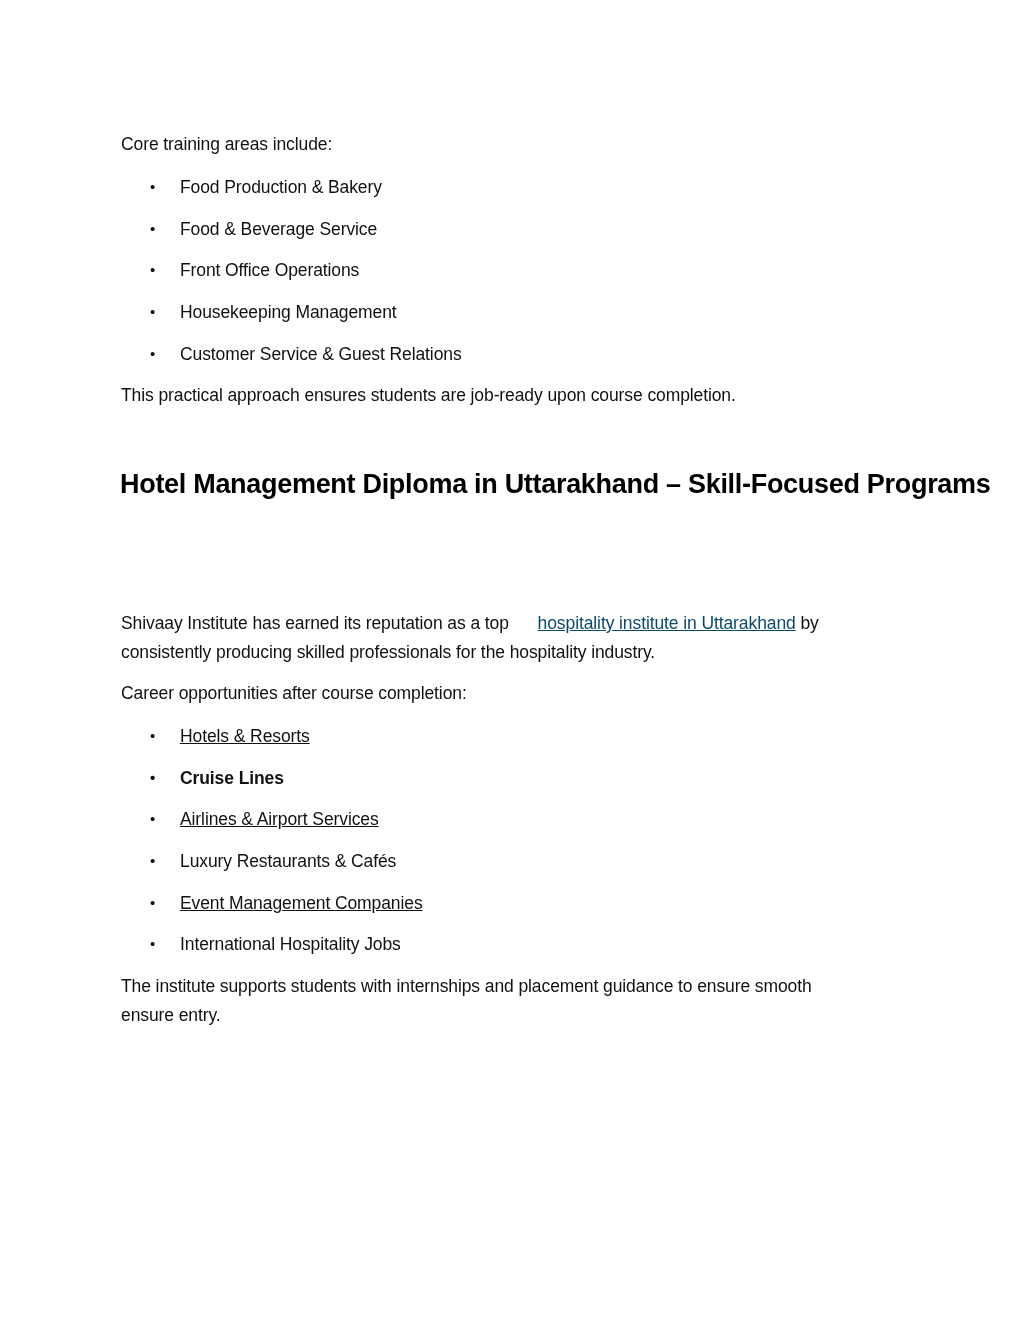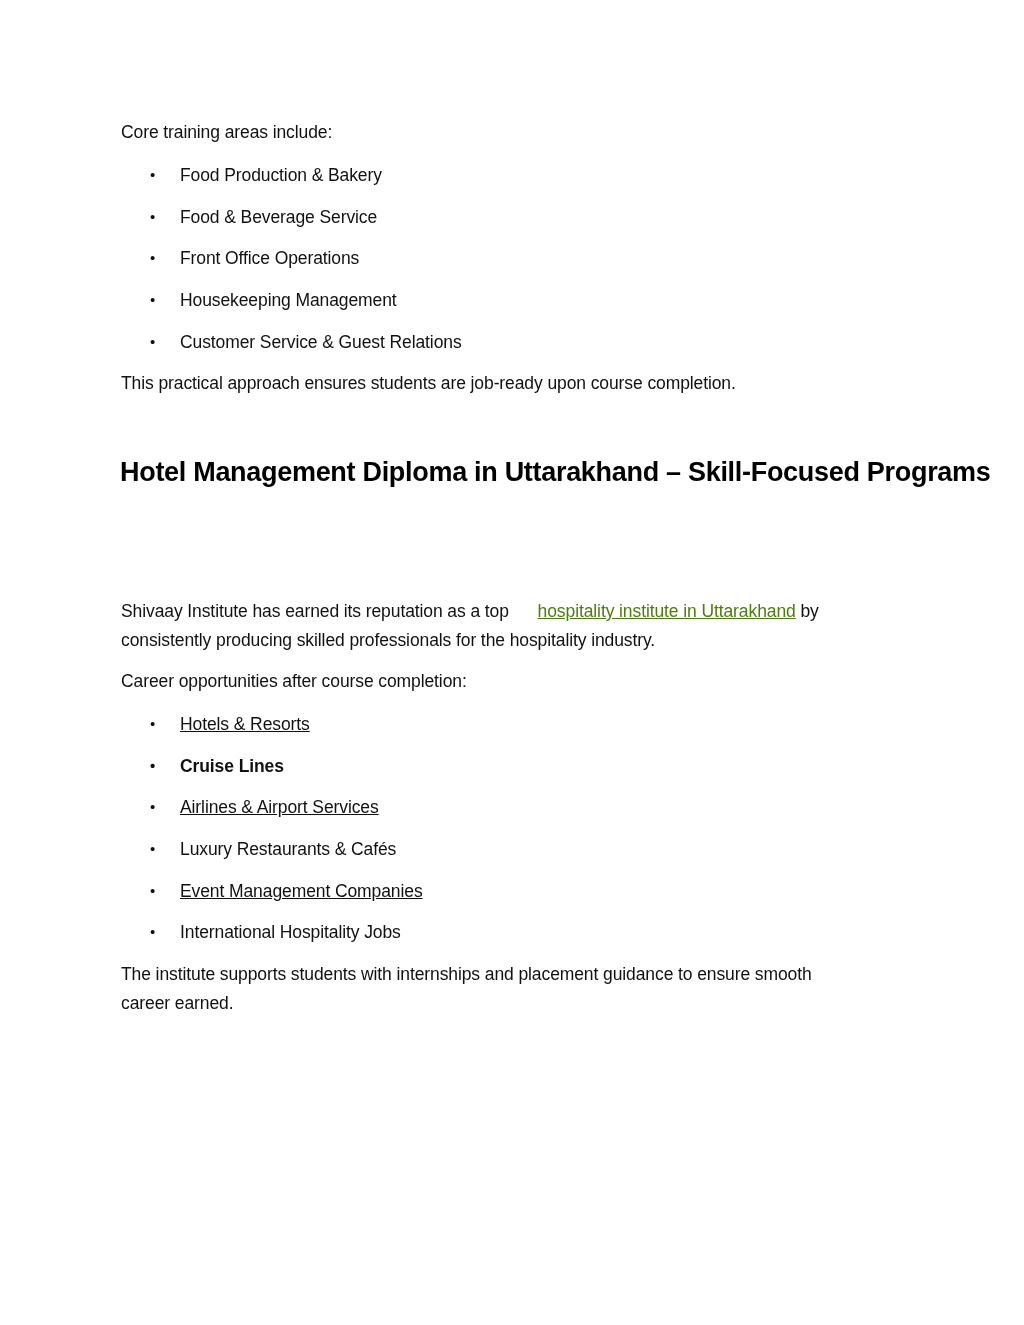--- a/index.html
+++ b/index.html
@@ -1,40 +1,40 @@
 <!DOCTYPE html>
 <html><head>
   <meta charset="utf-8">
   <style>
     html, body { margin: 0; padding: 0; background: #ffffff; }
     body {
       width: 1024px; height: 1325px; position: relative; overflow: hidden;
       font-family: "Liberation Sans", "DejaVu Sans", sans-serif;
       color: #111111;
     }
-    .page { position: absolute; left: 0; top: 0; width: 1024px; height: 1225px; }
+    .page { position: absolute; left: 0; top: 12px; width: 1024px; height: 1225px; }
     .p {
       position: absolute; left: 121px; margin: 0;
       font-size: 17.5px; line-height: 29px; letter-spacing: -0.1px; color: #111;
       white-space: nowrap;
     }
     .li {
       position: absolute; left: 150px; margin: 0;
       font-size: 17.5px; line-height: 24px; letter-spacing: -0.1px; color: #111;
       white-space: nowrap;
     }
     .bullet {
       display: inline-block; width: 30px; font-size: 15px; vertical-align: top;
     }
     .h2 {
       position: absolute; left: 120px; top: 456px; margin: 0;
       font-size: 27px; font-weight: bold; line-height: 32px; color: #000;
       letter-spacing: -0.3px; white-space: nowrap;
     }
-    a.link { color: #4d7c0f; text-decoration: underline; padding-left: 24px; }
+    a.link { color: #0c4a6e; text-decoration: underline; padding-left: 24px; }
   </style>
 </head>
 <body>
 
 <div class="page">
 
   <p class="p" style="top:118px;">Core training areas include:</p>
 
   <div>
     <div class="li" style="top:163px;"><span class="bullet">•</span><span>Food Production &amp; Bakery</span></div>
@@ -56,15 +56,15 @@
   <div>
     <div class="li" style="top:712px;text-decoration:underline;"><span class="bullet">•</span><span>Hotels &amp; Resorts</span></div>
     <div class="li" style="top:754px;font-weight:bold;"><span class="bullet">•</span><span>Cruise Lines</span></div>
     <div class="li" style="top:795px;text-decoration:underline;"><span class="bullet">•</span><span>Airlines &amp; Airport Services</span></div>
     <div class="li" style="top:837px;"><span class="bullet">•</span><span>Luxury Restaurants &amp; Cafés</span></div>
     <div class="li" style="top:879px;text-decoration:underline;"><span class="bullet">•</span><span>Event Management Companies</span></div>
     <div class="li" style="top:920px;"><span class="bullet">•</span><span>International Hospitality Jobs</span></div>
   </div>
 
   <p class="p" style="top:960px;">The institute supports students with internships and placement guidance to ensure smooth</p>
-  <p class="p" style="top:989px;">career earned.</p>
+  <p class="p" style="top:989px;">ensure entry.</p>
 
 </div>
 
 </body></html>

